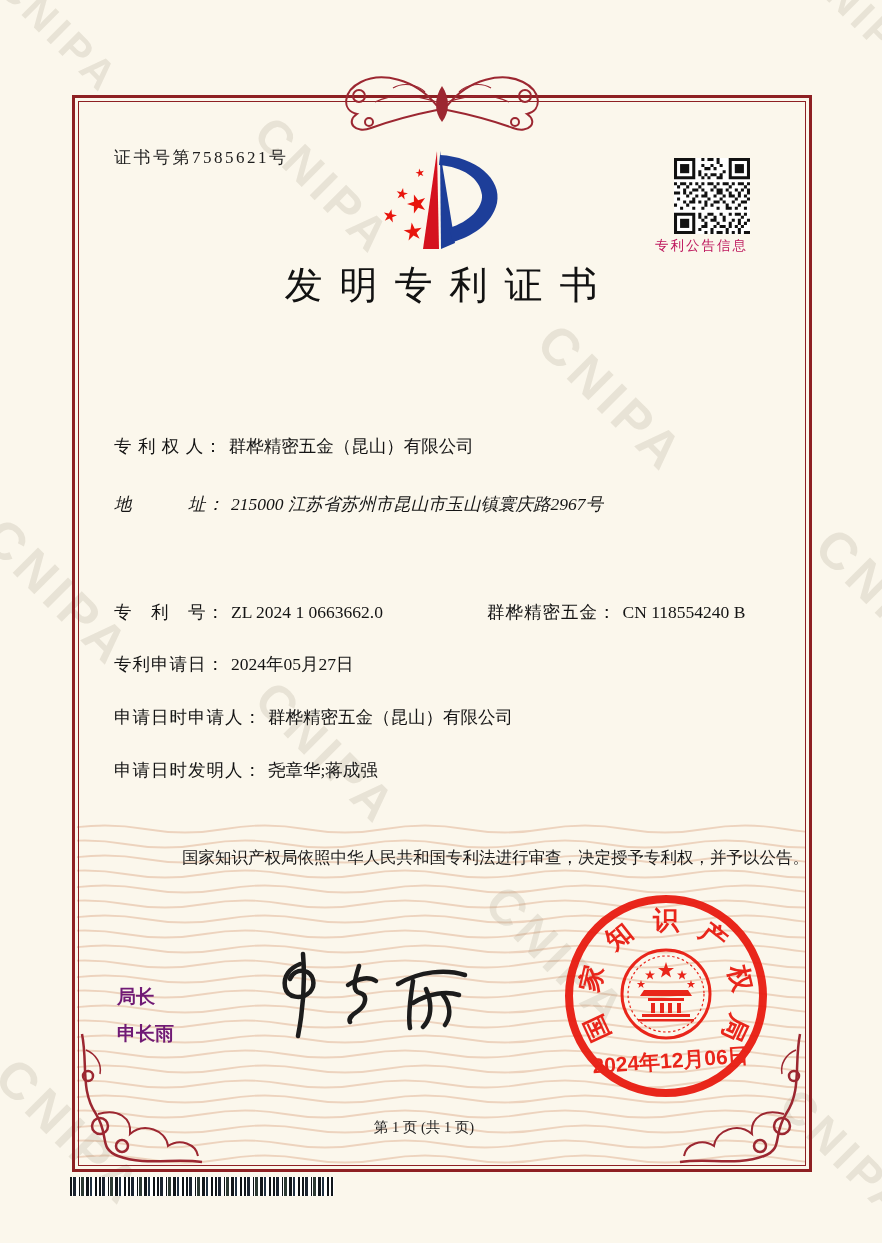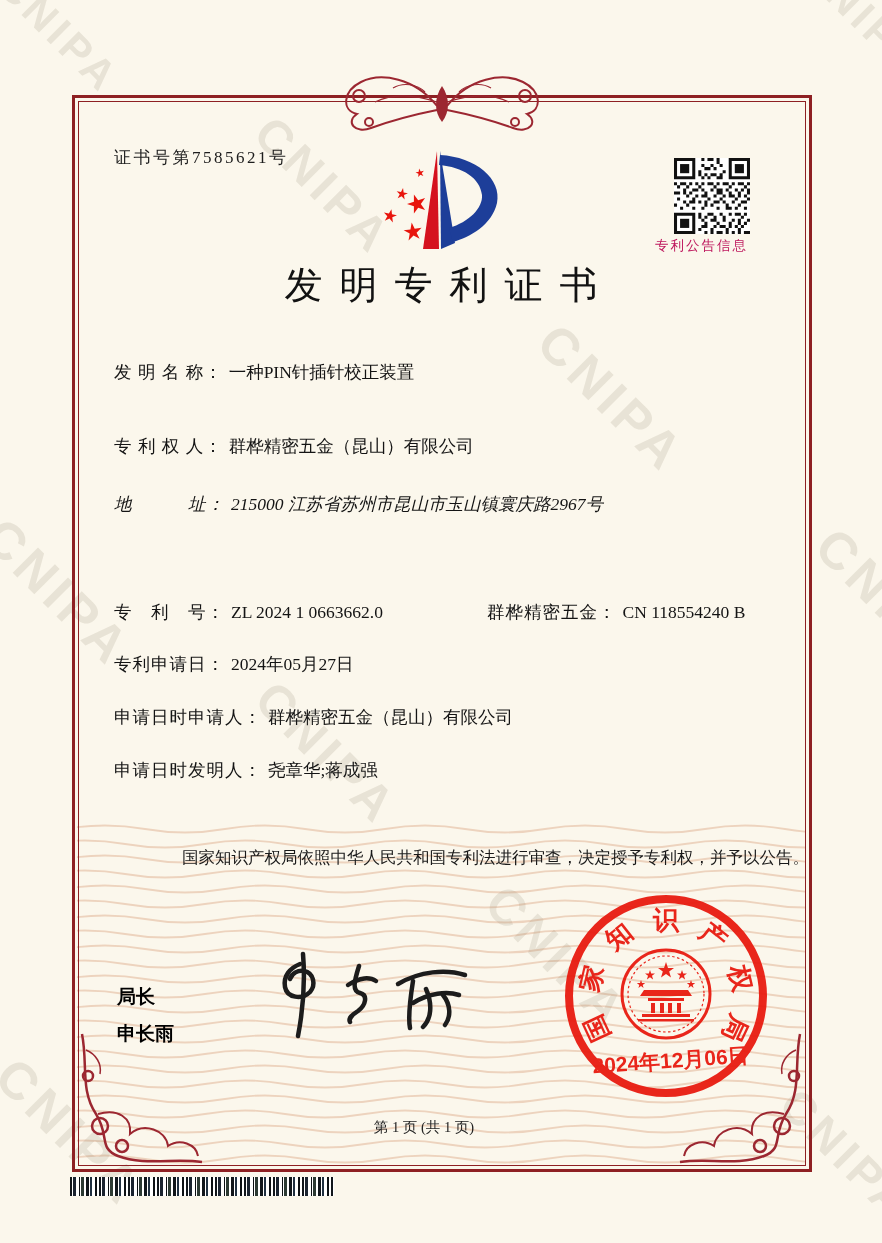--- a/index.html
+++ b/index.html
@@ -20,21 +20,21 @@
   
   .row{left:114px;font-size:17.5px;color:#141414;z-index:2;white-space:nowrap;}
   .row .lab{letter-spacing:1px;}
   .row .val{margin-left:6px;}
   .col2{position:absolute;left:373px;top:0;white-space:nowrap;}
   
   #statement{left:100px;top:839px;width:695px;font-size:16.5px;line-height:37px;color:#191919;z-index:2;margin-left:48px;}
   #statement .l1{text-indent:34px;white-space:nowrap;}
   #statement .l2{white-space:nowrap;}
   
-  #officer{left:117px;top:978px;font-size:19px;font-weight:700;color:#000000;z-index:3;
+  #officer{left:117px;top:978px;font-size:19px;font-weight:700;color:#701a75;z-index:3;
       font-family:"Liberation Sans","DejaVu Sans",sans-serif;line-height:37px;}
   
   #page-num{left:424px;top:1118px;transform:translateX(-50%);font-size:14.5px;color:#222;z-index:2;white-space:nowrap;}
   
   #barcode{left:70px;top:1177px;width:264px;height:19px;z-index:2;
     background:repeating-linear-gradient(90deg,
       #11161b 0 2px,#fff 2px 3px,#1b2430 3px 6px,#fff 6px 9px,
       #0d1114 9px 10px,#fff 10px 11px,#2c3a33 11px 14px,#fff 14px 16px,
       #11161b 16px 19px,#fff 19px 20px,#203040 20px 22px,#fff 22px 25px,
       #0d1114 25px 27px,#fff 27px 29px);}
@@ -157,23 +157,20 @@
         <rect x="20" y="2" width="3" height="3"></rect>
       <path d="M0 18h7v7h-7z M1 19v5h5v-5z" fill-rule="evenodd"></path>
         <rect x="2" y="20" width="3" height="3"></rect>
       <path d="M9 0h1v1h-1z M11 0h2v1h-2z M14 0h1v2h-1z M9 2h1v1h-1z M12 2h1v1h-1z M15 2h1v1h-1z M10 3h2v1h-2z M13 3h1v1h-1z M8 4h1v2h-1z M16 4h1v1h-1z M10 5h1v1h-1z M12 5h2v1h-2z M15 5h1v1h-1z M9 6h1v1h-1z M11 6h1v1h-1z M14 6h2v1h-2z M0 8h1v1h-1z M2 8h2v1h-2z M5 8h1v1h-1z M7 8h1v1h-1z M9 8h1v1h-1z M11 8h2v1h-2z M14 8h1v1h-1z M16 8h2v1h-2z M19 8h1v1h-1z M21 8h2v1h-2z M24 8h1v1h-1z M1 9h1v1h-1z M4 9h1v1h-1z M8 9h1v1h-1z M13 9h1v1h-1z M18 9h1v1h-1z M23 9h1v1h-1z M3 10h1v2h-1z M6 10h2v1h-2z M9 10h1v1h-1z M12 10h1v1h-1z M14 10h2v2h-2z M17 10h1v1h-1z M20 10h1v1h-1z M22 10h1v1h-1z M24 10h1v2h-1z M0 11h2v1h-2z M5 11h1v1h-1z M10 11h1v1h-1z M18 11h1v1h-1z M21 11h1v1h-1z M4 12h1v1h-1z M7 12h1v1h-1z M9 12h2v1h-2z M13 12h1v1h-1z M16 12h1v1h-1z M18 12h2v1h-2z M21 12h1v1h-1z M23 12h1v1h-1z M1 13h1v1h-1z M6 13h1v1h-1z M11 13h1v1h-1z M15 13h1v1h-1z M20 13h1v1h-1z M24 13h1v1h-1z M3 14h1v1h-1z M5 14h2v1h-2z M8 14h1v1h-1z M10 14h1v2h-1z M13 14h2v1h-2z M16 14h1v1h-1z M19 14h1v1h-1z M22 14h2v1h-2z M0 15h1v1h-1z M4 15h1v1h-1z M12 15h1v1h-1z M17 15h1v1h-1z M21 15h1v1h-1z M2 16h1v1h-1z M6 16h1v1h-1z M9 16h1v1h-1z M14 16h1v1h-1z M17 16h2v1h-2z M20 16h1v1h-1z M23 16h1v1h-1z M8 18h1v2h-1z M11 18h2v1h-2z M15 18h1v1h-1z M18 18h1v1h-1z M20 18h2v1h-2z M23 18h1v1h-1z M10 19h1v1h-1z M13 19h1v1h-1z M16 19h1v1h-1z M22 19h1v1h-1z M9 20h1v1h-1z M12 20h2v1h-2z M16 20h1v1h-1z M19 20h1v1h-1z M21 20h1v2h-1z M24 20h1v1h-1z M10 21h1v1h-1z M14 21h1v1h-1z M18 21h1v1h-1z M23 21h1v1h-1z M9 22h2v1h-2z M13 22h1v1h-1z M15 22h2v1h-2z M18 22h1v1h-1z M20 22h1v1h-1z M22 22h1v1h-1z M8 23h1v1h-1z M12 23h1v1h-1z M17 23h1v1h-1z M21 23h1v1h-1z M10 24h1v1h-1z M12 24h1v1h-1z M14 24h2v1h-2z M17 24h1v1h-1z M19 24h1v1h-1z M21 24h1v1h-1z M23 24h2v1h-2z"></path>
     </g>
   </svg>
   <div id="qr-label" class="abs">专利公告信息</div>
 
   <div id="doc-title" class="abs">发明专利证书</div>
 
-  <div class="row abs" style="top:360px;">
-    <span class="lab">发 明 名 称：</span><span class="val">一种PIN针插针校正装置</span>
-  </div>
   <div class="row abs" style="top:434px;">
     <span class="lab">专 利 权 人：</span><span class="val">群桦精密五金（昆山）有限公司</span>
   </div>
   <div class="row abs" style="top:492px;font-style:italic;">
     <span class="lab">地　　　址：</span><span class="val">215000 江苏省苏州市昆山市玉山镇寰庆路2967号</span>
   </div>
   <div class="row abs" style="top:600px;width:690px;">
     <span class="lab">专　利　号：</span><span class="val">ZL 2024 1 0663662.0</span>
     <span class="col2">
       <span class="lab">群桦精密五金：</span><span class="val">CN 118554240 B</span>

